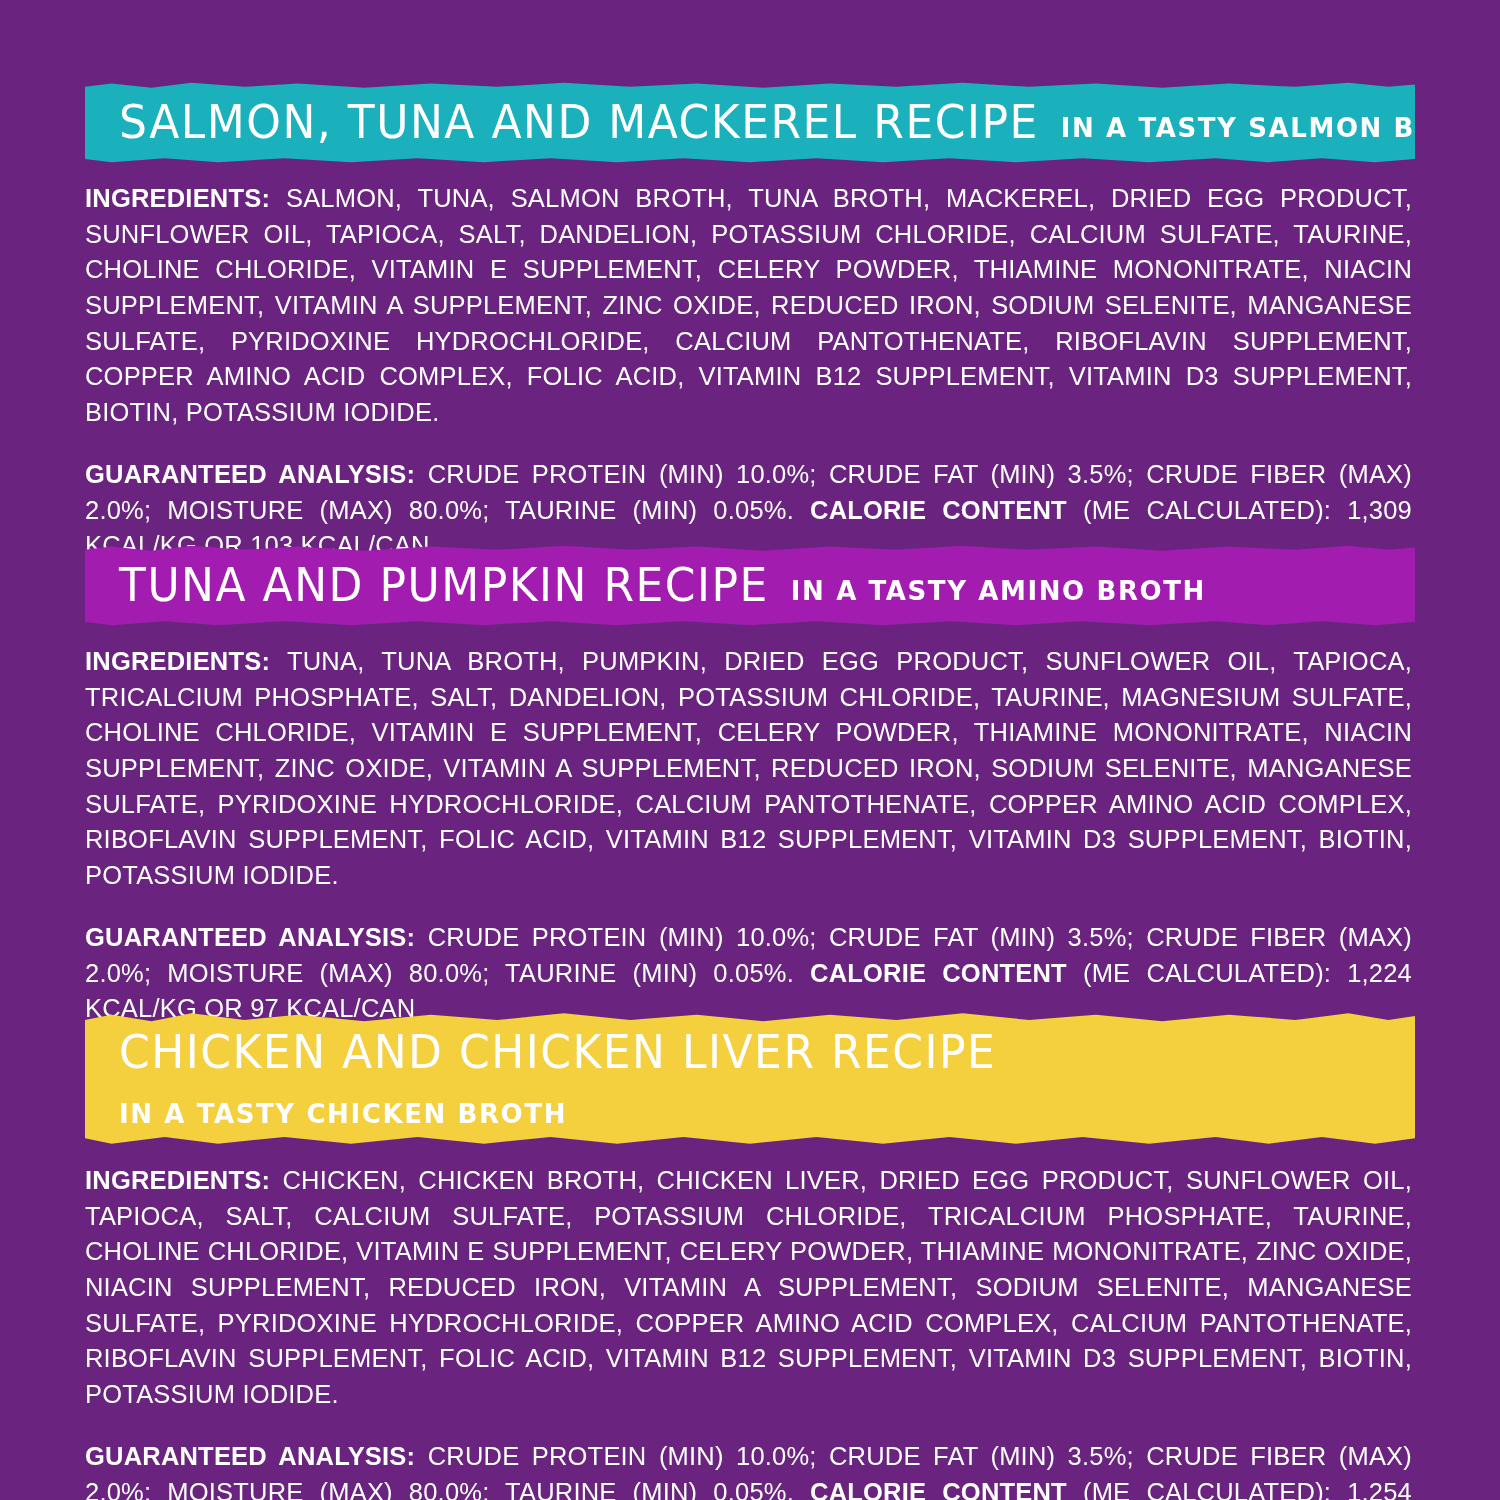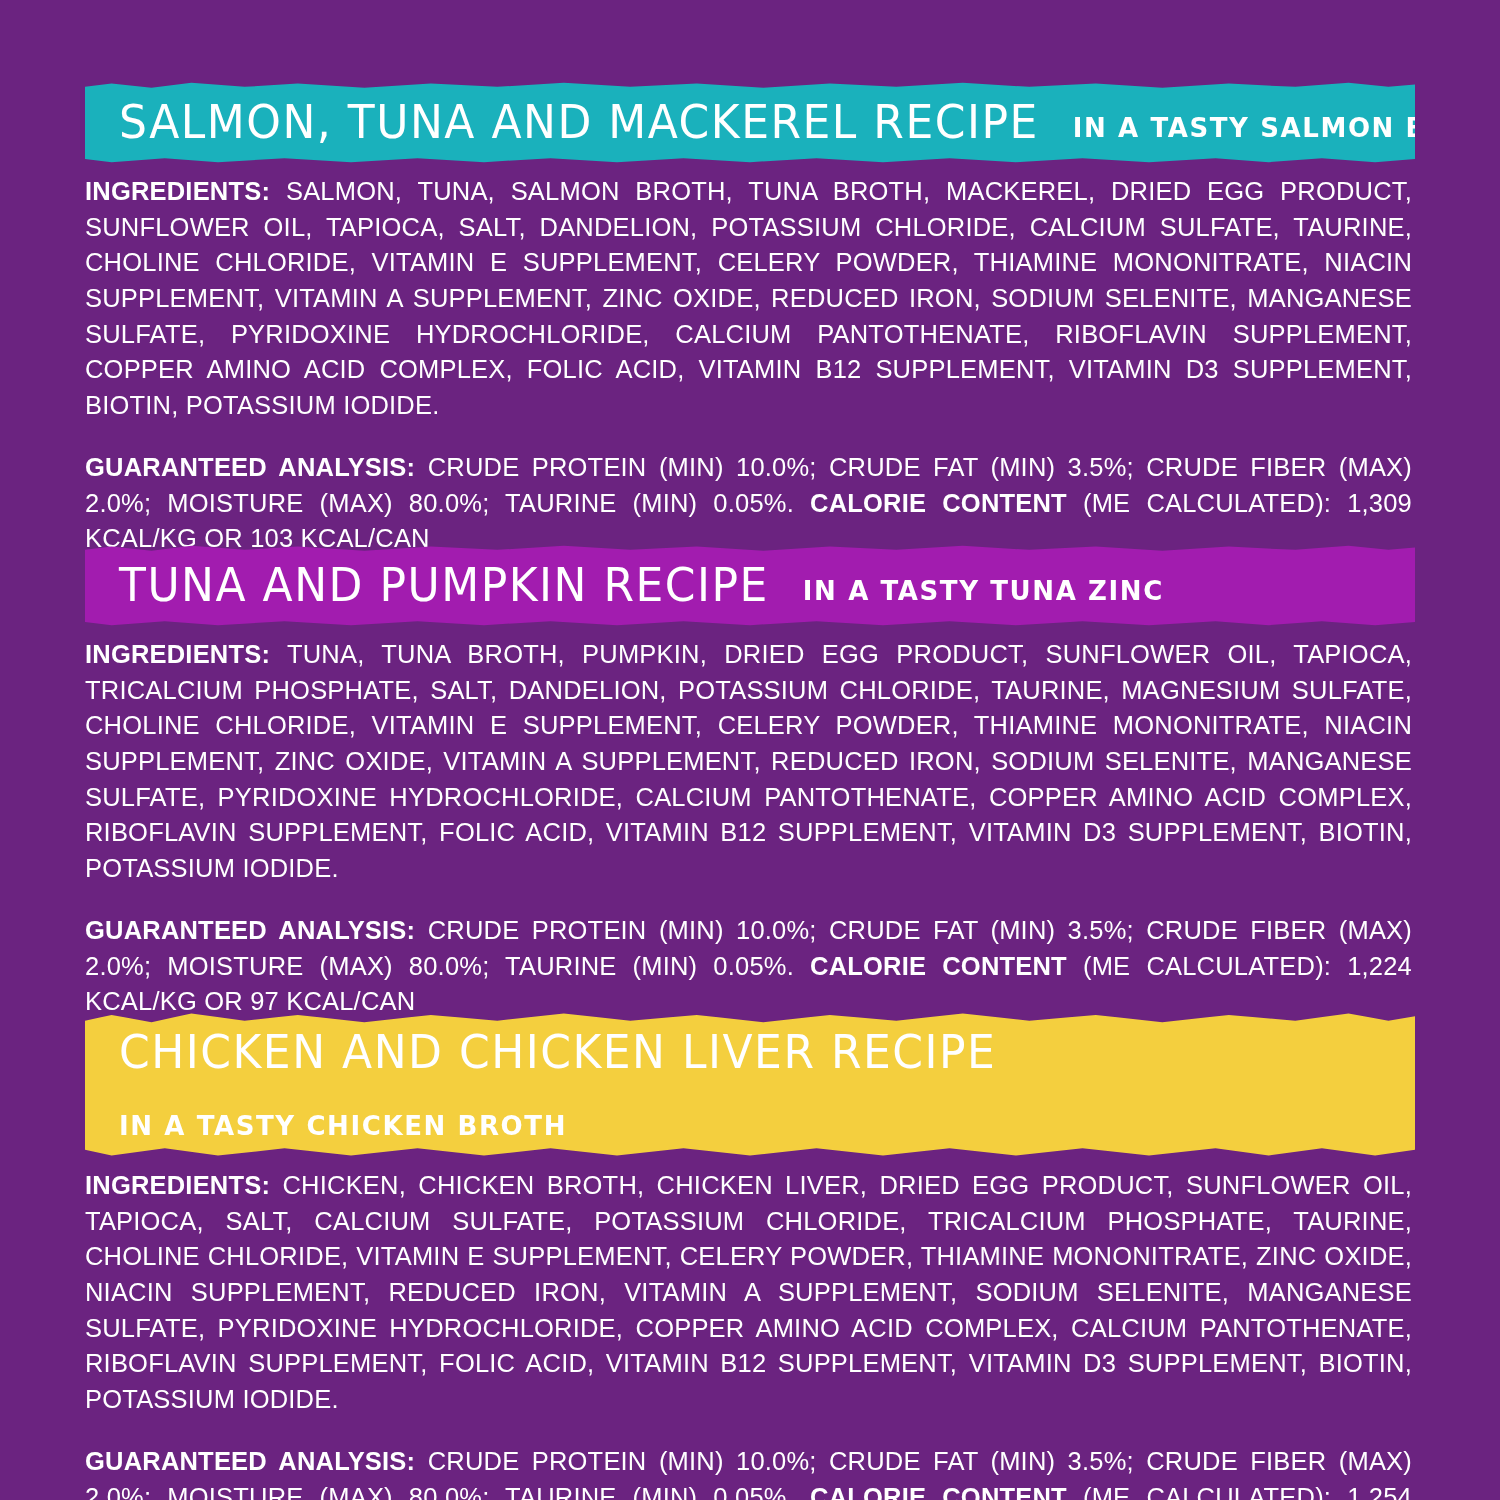--- a/index.html
+++ b/index.html
@@ -24,21 +24,21 @@
     position: absolute;
     left: 0;
     right: 0;
   }
   .banner {
     position: relative;
     margin: 0 85px 0 85px;
     padding: 14px 44px 16px 34px;
     display: flex;
     align-items: baseline;
-    gap: 34px;
+    gap: 22px;
     
     clip-path: polygon(
       0% 6%, 2% 2%, 5% 7%, 8% 1%, 12% 6%, 16% 2%, 21% 7%, 26% 2%,
       31% 6%, 36% 1%, 41% 6%, 46% 2%, 51% 7%, 56% 2%, 61% 6%, 66% 1%,
       71% 6%, 76% 2%, 81% 7%, 86% 2%, 91% 6%, 95% 1%, 98% 6%, 100% 3%,
       100% 95%, 97% 99%, 93% 94%, 89% 99%, 85% 94%, 80% 99%, 75% 94%,
       70% 99%, 65% 94%, 60% 99%, 55% 94%, 50% 99%, 45% 94%, 40% 99%,
       35% 94%, 30% 99%, 25% 94%, 20% 99%, 15% 94%, 10% 99%, 6% 94%,
       2% 99%, 0% 95%
     );
@@ -54,21 +54,21 @@
   }
   .banner-sub {
     color: #ffffff;
     font-size: 26px;
     font-weight: 700;
     letter-spacing: 1.6px;
     font-family: "DejaVu Sans", sans-serif;
     white-space: nowrap;
   }
   .body-text {
-    margin: 11px 88px 0 85px;
+    margin: 18px 88px 0 85px;
     color: #ffffff;
     font-size: 25.5px;
     line-height: 1.40;
     letter-spacing: 0.2px;
     text-align: justify;
     font-family: "Liberation Sans", sans-serif;
   }
   .body-text.ga {
     margin-top: 26px;
   }
@@ -87,21 +87,21 @@
       <span class="banner-title">SALMON, TUNA AND MACKEREL RECIPE</span>
       <span class="banner-sub">IN A TASTY SALMON BROTH</span>
     </div>
     <div class="body-text"><span class="lbl">INGREDIENTS:</span> <span>SALMON, TUNA, SALMON BROTH, TUNA BROTH, MACKEREL, DRIED EGG PRODUCT, SUNFLOWER OIL, TAPIOCA, SALT, DANDELION, POTASSIUM CHLORIDE, CALCIUM SULFATE, TAURINE, CHOLINE CHLORIDE, VITAMIN E SUPPLEMENT, CELERY POWDER, THIAMINE MONONITRATE, NIACIN SUPPLEMENT, VITAMIN A SUPPLEMENT, ZINC OXIDE, REDUCED IRON, SODIUM SELENITE,  MANGANESE SULFATE, PYRIDOXINE HYDROCHLORIDE, CALCIUM PANTOTHENATE, RIBOFLAVIN SUPPLEMENT, COPPER AMINO ACID COMPLEX, FOLIC ACID, VITAMIN B12 SUPPLEMENT, VITAMIN D3 SUPPLEMENT, BIOTIN, POTASSIUM IODIDE.</span></div>
     <div class="body-text ga"><span class="lbl">GUARANTEED ANALYSIS:</span> <span>CRUDE PROTEIN (MIN) 10.0%; CRUDE FAT (MIN) 3.5%; CRUDE FIBER (MAX) 2.0%; MOISTURE (MAX) 80.0%; TAURINE (MIN) 0.05%.</span> <span class="lbl">CALORIE CONTENT</span> <span>(ME CALCULATED): 1,309 KCAL/KG OR 103 KCAL/CAN</span></div>
   </div>
 
   <div class="recipe-block" style="top:545px;">
     <div class="banner" id="banner-1" style="background: #a21caf;">
       <span class="banner-title">TUNA AND PUMPKIN RECIPE</span>
-      <span class="banner-sub">IN A TASTY TUNA ZINC</span>
+      <span class="banner-sub">IN A TASTY AMINO BROTH</span>
     </div>
     <div class="body-text"><span class="lbl">INGREDIENTS:</span> <span>TUNA, TUNA BROTH, PUMPKIN, DRIED EGG PRODUCT, SUNFLOWER OIL, TAPIOCA, TRICALCIUM PHOSPHATE, SALT, DANDELION, POTASSIUM CHLORIDE, TAURINE, MAGNESIUM SULFATE, CHOLINE CHLORIDE, VITAMIN E SUPPLEMENT, CELERY POWDER, THIAMINE MONONITRATE, NIACIN SUPPLEMENT, ZINC OXIDE, VITAMIN A SUPPLEMENT, REDUCED IRON, SODIUM SELENITE, MANGANESE SULFATE, PYRIDOXINE HYDROCHLORIDE, CALCIUM PANTOTHENATE, COPPER AMINO ACID COMPLEX, RIBOFLAVIN SUPPLEMENT, FOLIC ACID, VITAMIN B12 SUPPLEMENT, VITAMIN D3 SUPPLEMENT, BIOTIN, POTASSIUM IODIDE.</span></div>
     <div class="body-text ga"><span class="lbl">GUARANTEED ANALYSIS:</span> <span>CRUDE PROTEIN (MIN) 10.0%; CRUDE FAT (MIN) 3.5%; CRUDE FIBER (MAX) 2.0%; MOISTURE (MAX) 80.0%; TAURINE (MIN) 0.05%.</span> <span class="lbl">CALORIE CONTENT</span> <span>(ME CALCULATED): 1,224 KCAL/KG OR 97 KCAL/CAN</span></div>
   </div>
 
   <div class="recipe-block" style="top:1012px;">
     <div class="banner" id="banner-2" style="background: rgb(244, 207, 62); flex-direction: column;">
       <span class="banner-title">CHICKEN AND CHICKEN LIVER RECIPE</span>
       <span class="banner-sub">IN A TASTY CHICKEN BROTH</span>
     </div>

